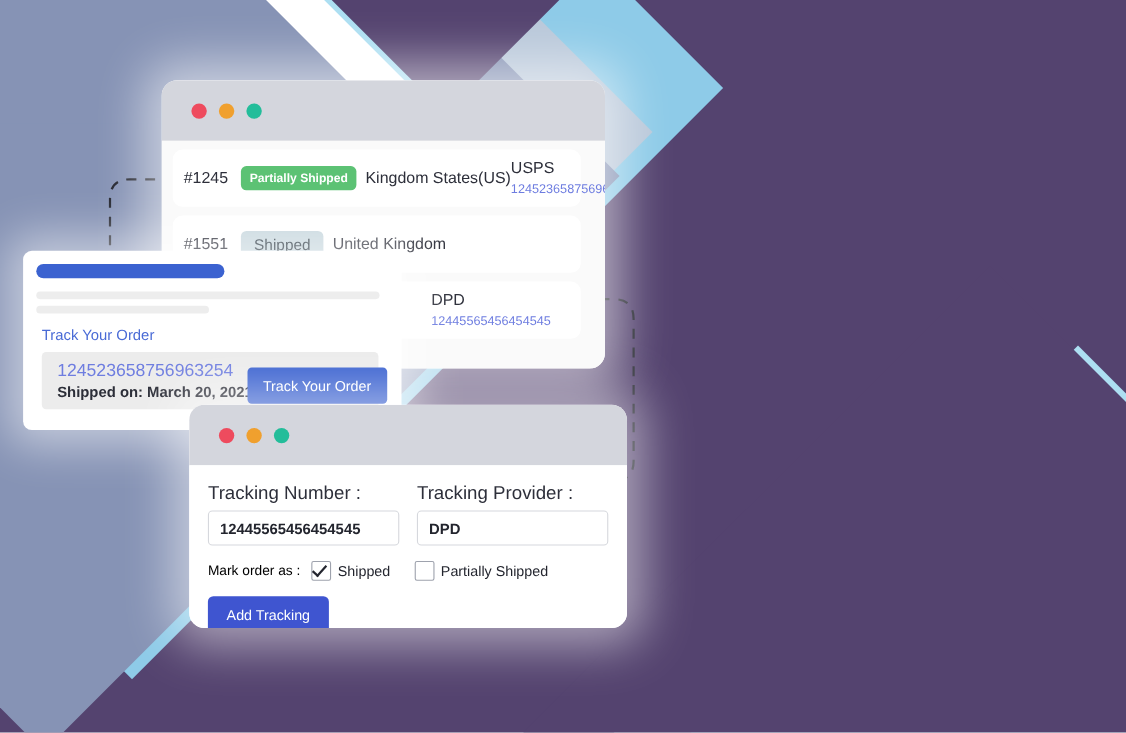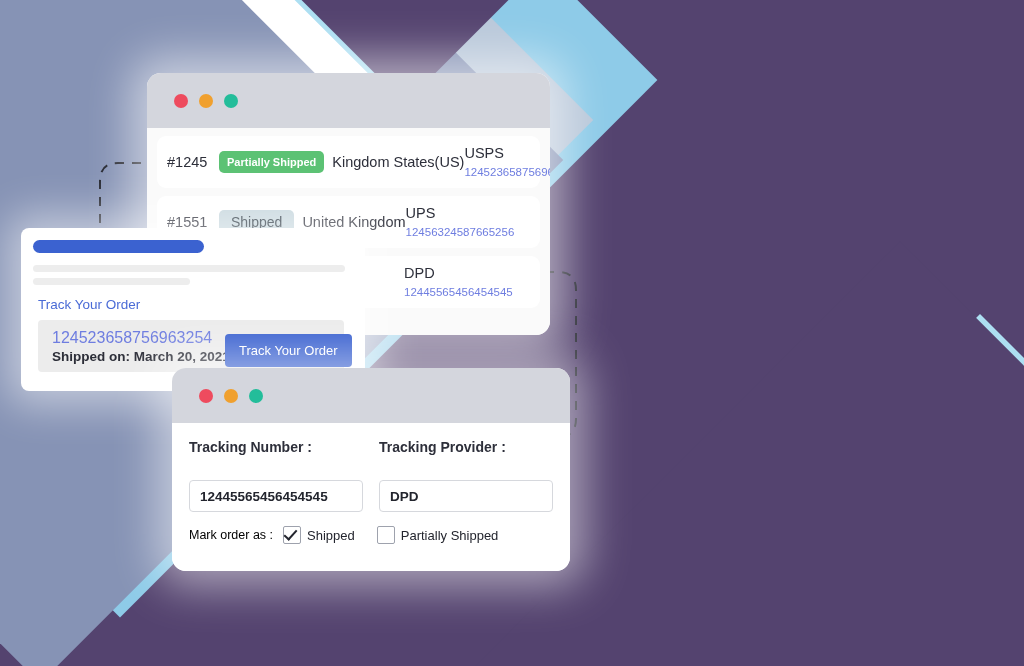--- a/index.html
+++ b/index.html
@@ -125,21 +125,21 @@
   .dot-green { background: #23bd9a; }
 
   
   #orders-window {
     left: 147px; top: 73px;
     width: 403px; height: 262px;
     box-shadow: 0 0 44px 16px rgba(255,255,255,0.55);
   }
   .orders-body {
     background: #fafafa;
-    padding: 8px 10px 0 10px;
+    padding: 8px 22px 0 10px;
     height: 207px;
     box-sizing: border-box;
   }
   .order-row {
     background: #ffffff;
     border-radius: 9px;
     height: 52px;
     display: flex;
     align-items: center;
     margin-bottom: 8px;
@@ -268,25 +268,24 @@
   }
   .form-body {
     padding: 16px 17px 0 17px;
     box-sizing: border-box;
     height: 148px;
     background: #ffffff;
   }
   .form-row { display: flex; gap: 16px; }
   .form-col { flex: 1; }
   .form-label {
-    font-size: 14px;
+    font-size: 17px;
     color: #2d2f3a;
-    margin-bottom: 25px;
+    margin-bottom: 5px;
     display: block;
-    font-weight: bold;
   }
   .form-input {
     width: 100%;
     box-sizing: border-box;
     height: 32px;
     border: 1px solid #d6d8dd;
     border-radius: 4px;
     padding: 0 10px;
     font-size: 13.5px;
     color: #23252e;
@@ -384,24 +383,20 @@
         <span class="order-carrier">
           <span class="carrier-name">USPS</span><br>
           <span class="carrier-track">124523658756963254</span>
         </span>
       </div>
 
       <div class="order-row">
         <span class="order-id">#1551</span>
         <span class="badge badge-shipped">Shipped</span>
         <span class="order-country">United Kingdom</span>
-        <span class="order-carrier">
-          <span class="carrier-name">UPS</span><br>
-          <span class="carrier-track">12456324587665256</span>
-        </span>
       </div>
 
       <div class="order-row">
         <span class="order-id"></span>
         <span class="order-country">United Kingdom</span>
         <span class="order-carrier">
           <span class="carrier-name">DPD</span><br>
           <span class="carrier-track">12445565456454545</span>
         </span>
       </div>
@@ -438,16 +433,17 @@
       </div>
 
       <div class="mark-row">
         <span class="mark-label">Mark order as :</span>
         <span class="cbox checked"></span>
         <span class="cbox-text">Shipped</span>
         <span class="cbox"></span>
         <span class="cbox-text">Partially Shipped</span>
       </div>
 
+      <button class="add-btn">Add Tracking</button>
     </div>
   </div>
 
 </div>
 
 </body></html>

